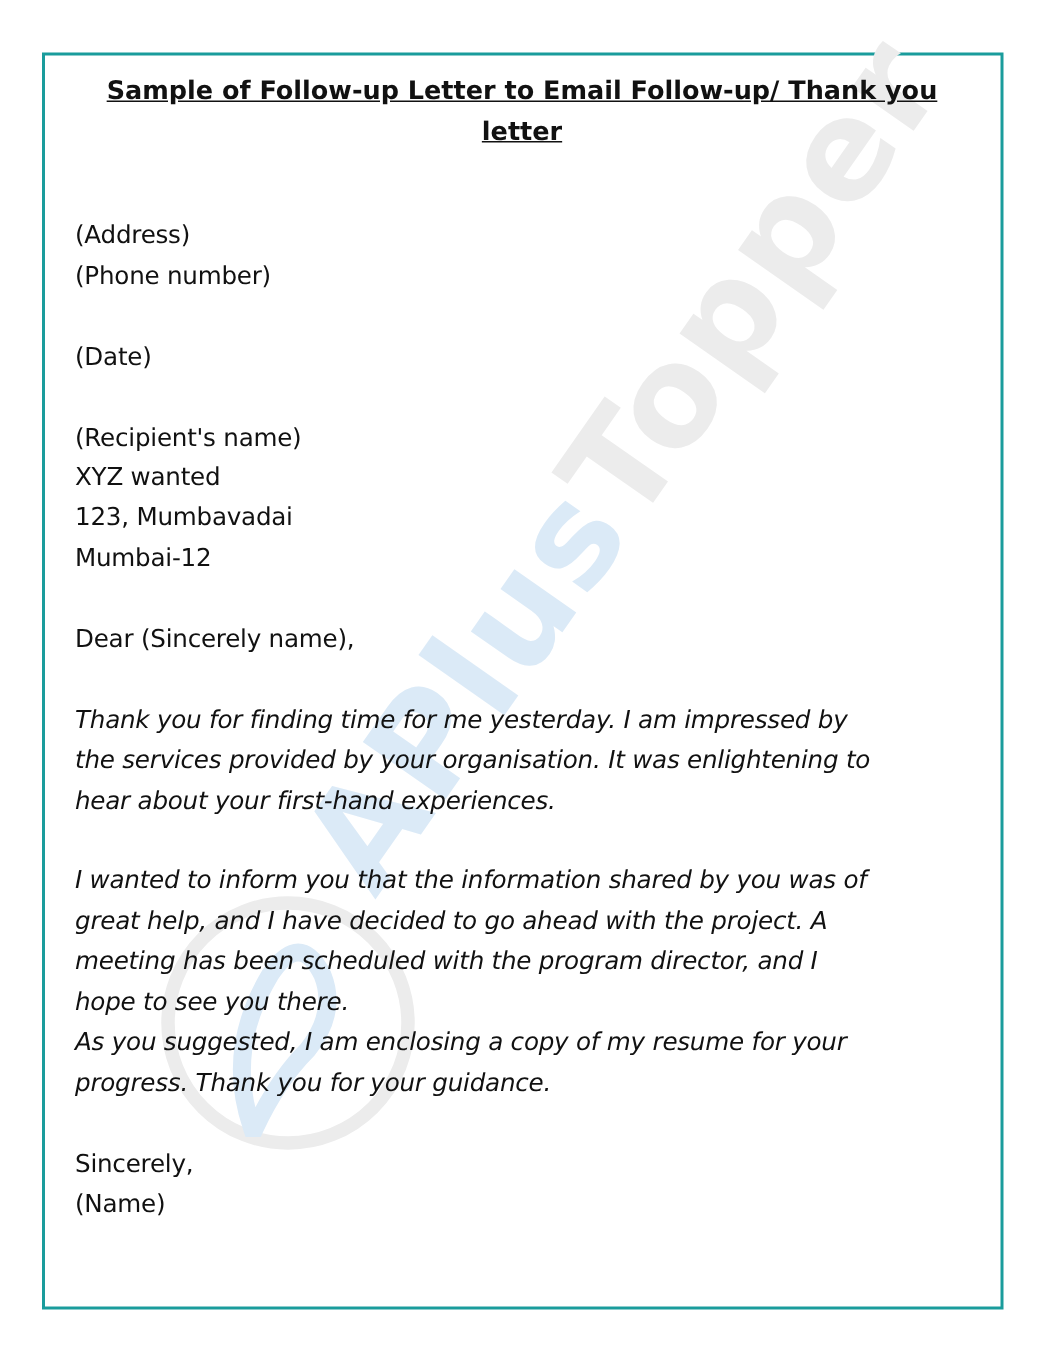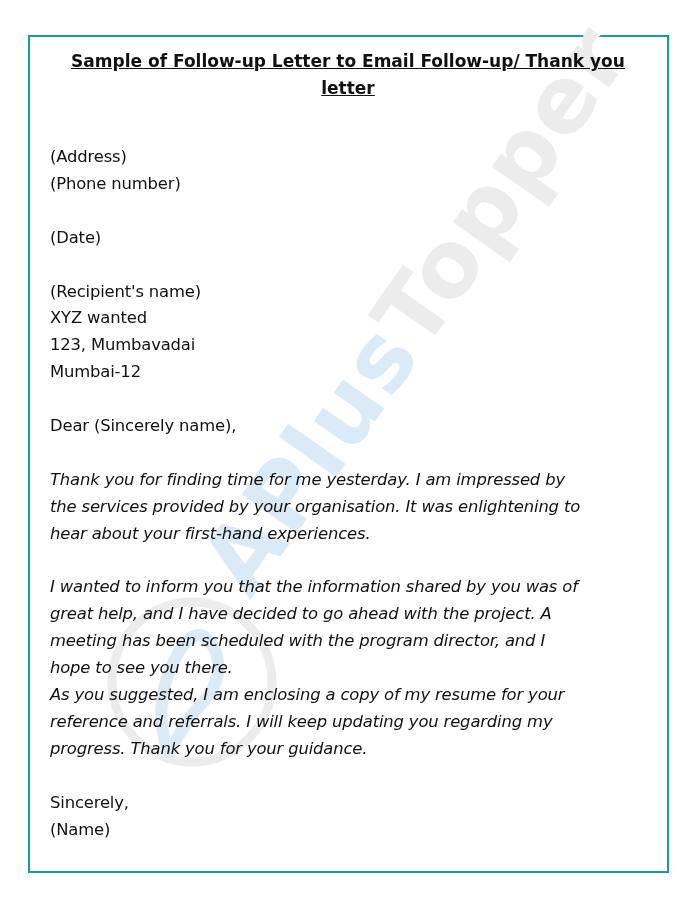--- a/index.html
+++ b/index.html
@@ -80,21 +80,20 @@
 
     <span class="para">
       <span class="line">I wanted to inform you that the information shared by you was of</span>
       <span class="line">great help, and I have decided to go ahead with the project. A</span>
       <span class="line">meeting has been scheduled with the program director, and I</span>
       <span class="line">hope to see you there.</span>
     </span>
 
     <span class="para">
       <span class="line">As you suggested, I am enclosing a copy of my resume for your</span>
-      <span class="line">reference and referrals. I will keep updating you regarding my</span>
       <span class="line">progress. Thank you for your guidance.</span>
     </span>
     <span class="blank"></span>
 
     <span class="line">Sincerely,</span>
     <span class="line">(Name)</span>
   </div>
 </div>
 
 </body></html>

